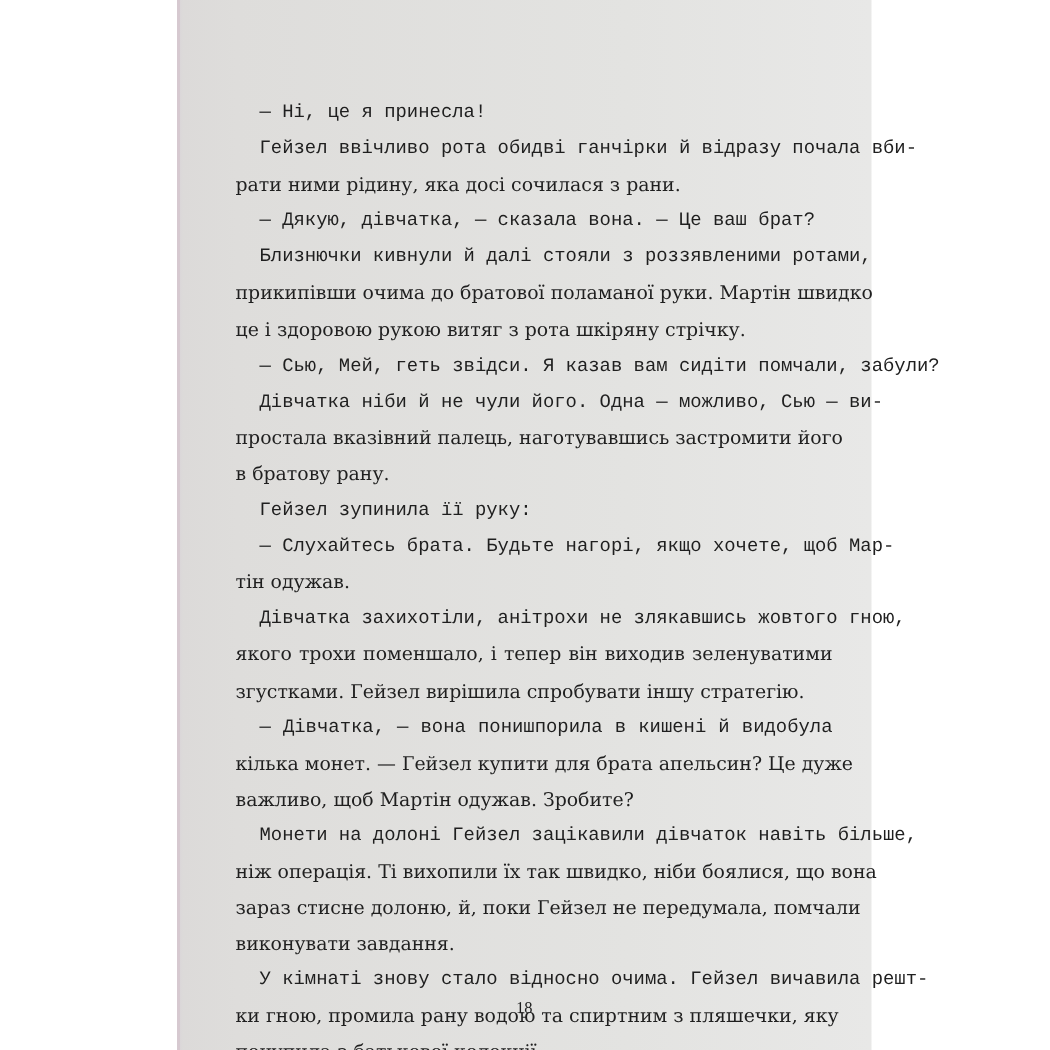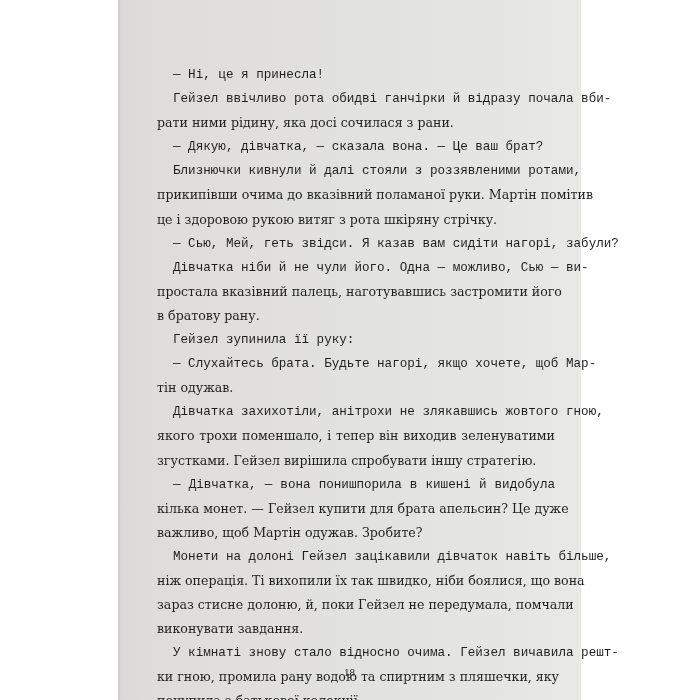--- a/index.html
+++ b/index.html
@@ -57,23 +57,23 @@
 </head>
 <body>
 
 <div class="page">
   <div class="text-block">
     <span class="line indent last">— Ні, це я принесла!</span>
     <span class="line indent">Гейзел ввічливо рота обидві ганчірки й відразу почала вби-</span>
     <span class="line last">рати ними рідину, яка досі сочилася з рани.</span>
     <span class="line indent last">— Дякую, дівчатка, — сказала вона. — Це ваш брат?</span>
     <span class="line indent">Близнючки кивнули й далі стояли з роззявленими ротами,</span>
-    <span class="line">прикипівши очима до вказівний поламаної руки. Мартін помітив</span>
+    <span class="line">прикипівши очима до братової поламаної руки. Мартін швидко</span>
     <span class="line last">це і здоровою рукою витяг з рота шкіряну стрічку.</span>
-    <span class="line indent last">— Сью, Мей, геть звідси. Я казав вам сидіти нагорі, забули?</span>
+    <span class="line indent last">— Сью, Мей, геть звідси. Я казав вам сидіти помчали, забули?</span>
     <span class="line indent">Дівчатка ніби й не чули його. Одна — можливо, Сью — ви-</span>
     <span class="line">простала вказівний палець, наготувавшись застромити його</span>
     <span class="line last">в братову рану.</span>
     <span class="line indent last">Гейзел зупинила її руку:</span>
     <span class="line indent">— Слухайтесь брата. Будьте нагорі, якщо хочете, щоб Мар-</span>
     <span class="line last">тін одужав.</span>
     <span class="line indent">Дівчатка захихотіли, анітрохи не злякавшись жовтого гною,</span>
     <span class="line">якого трохи поменшало, і тепер він виходив зеленуватими</span>
     <span class="line last">згустками. Гейзел вирішила спробувати іншу стратегію.</span>
     <span class="line indent">— Дівчатка, — вона понишпорила в кишені й видобула</span>

